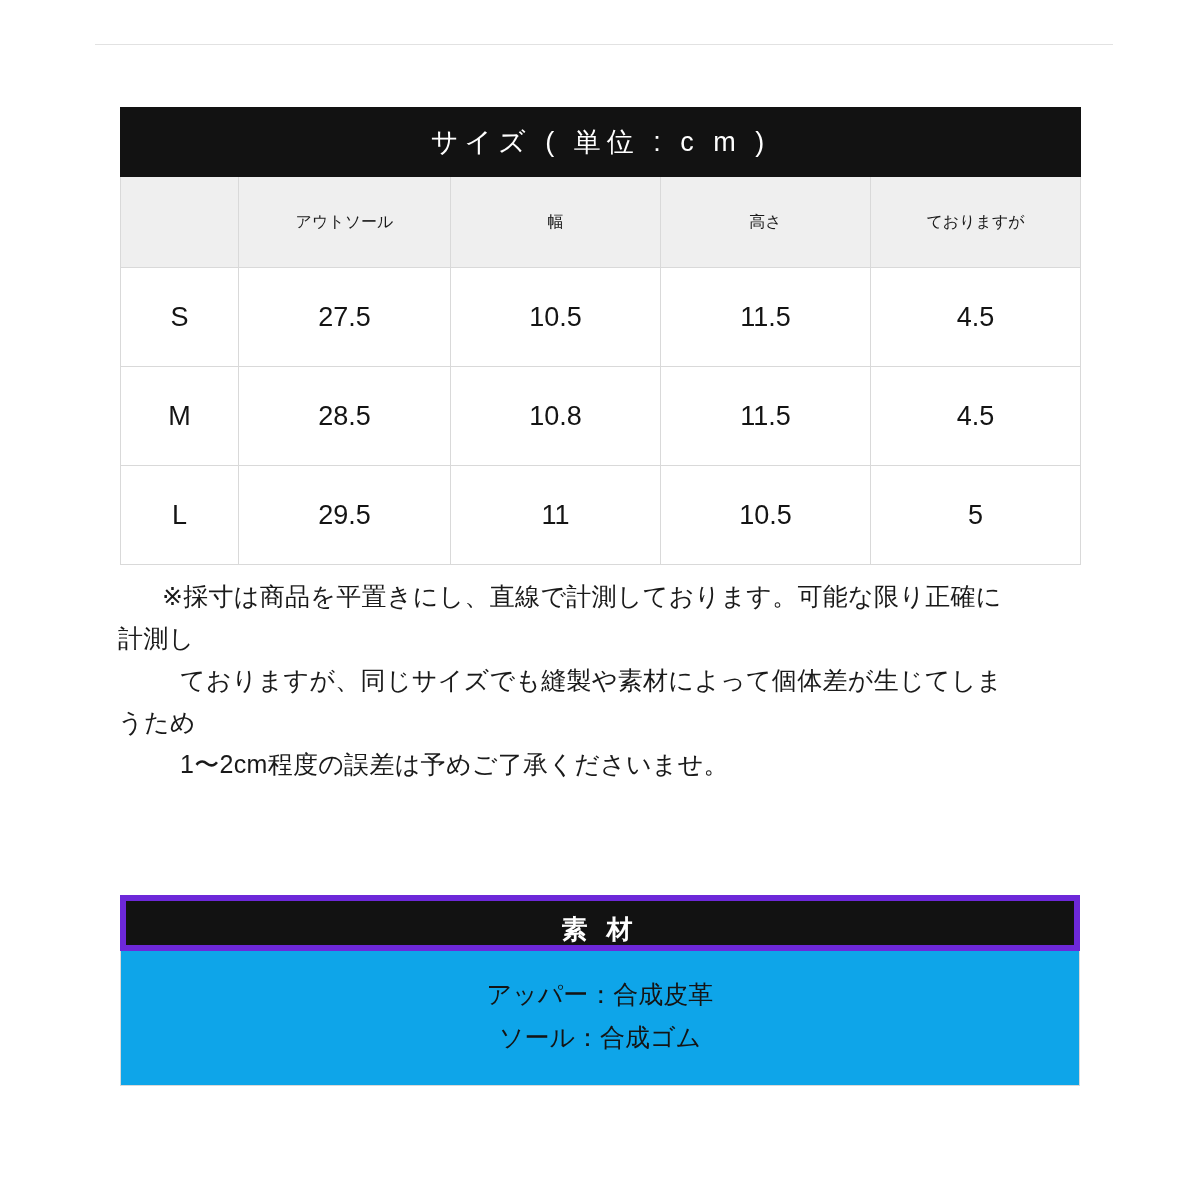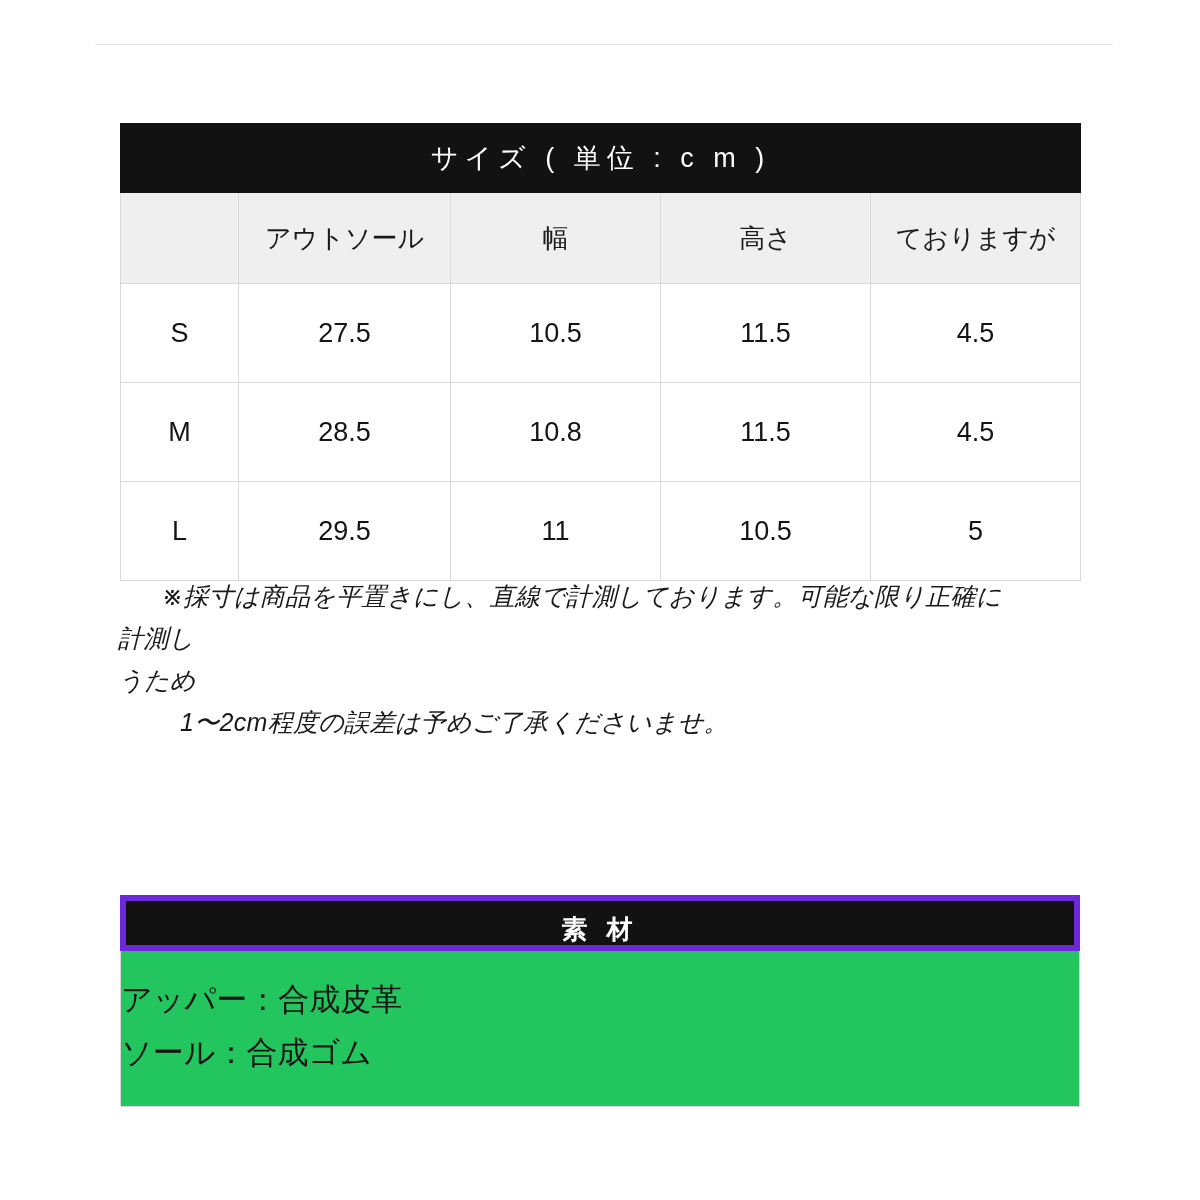--- a/index.html
+++ b/index.html
@@ -31,21 +31,21 @@
     top: 44px;
     width: 1018px;
     height: 1px;
     background: #e2e2e2;
   }
 
   
   .size-table-wrap {
     position: absolute;
     left: 120px;
-    top: 123px;
+    top: 107px;
     width: 960px;
   }
 
   table.grid {
     border-collapse: collapse;
     width: 100%;
     table-layout: fixed;
   }
 
   table.grid td, table.grid th {
@@ -60,21 +60,21 @@
     color: #ffffff;
     font-size: 27px;
     font-weight: bold;
     letter-spacing: 6px;
     height: 66px;
     border: 1px solid #121212 !important;
   }
 
   .col-head {
     background: #efefef;
-    font-size: 26px;
+    font-size: 16px;
     font-weight: bold;
     height: 88px;
     color: #1a1a1a;
   }
   .col-head.blank {
     background: #efefef;
   }
 
   .row-head {
     background: #efefef;
@@ -100,21 +100,20 @@
   
   .notes {
     position: absolute;
     left: 118px;
     top: 575px;
     width: 962px;
     font-size: 25px;
     line-height: 1.68;
     color: #1a1a1a;
     letter-spacing: 0.3px;
-    font-style: italic;
   }
   .notes p {
     margin: 0 0 0 0;
   }
   .notes .indent {
     text-indent: 44px;
   }
   .notes .indent2 {
     text-indent: 62px;
   }
@@ -139,24 +138,25 @@
     line-height: 56px;
     text-align: center;
     border: 6px solid #6d28d9;
     box-sizing: border-box;
   }
   .mat-body {
     border: 1px solid #d9d9d9;
     border-top: none;
     box-sizing: border-box;
     padding: 22px 0 26px 0;
-    font-size: 31px;
+    text-align: center;
+    font-size: 25px;
     line-height: 1.72;
     color: #141414;
-    background: #22c55e;
+    background: #0ea5e9;
   }
 </style>
 </head>
 <body>
 
 <div class="page">
 
   <div class="top-rule"></div>
 
   <div class="size-table-wrap">
@@ -203,20 +203,21 @@
           <td class="cell-val">10.5</td>
           <td class="cell-val">5</td>
         </tr>
       </tbody>
     </table>
   </div>
 
   <div class="notes">
     <p class="indent">※採寸は商品を平置きにし、直線で計測しております。可能な限り正確に</p>
     <p>計測し</p>
+    <p class="indent2">ておりますが、同じサイズでも縫製や素材によって個体差が生じてしま</p>
     <p>うため</p>
     <p class="indent2">1〜2cm程度の誤差は予めご了承くださいませ。</p>
     <div class="gap"></div>
   </div>
 
   <div class="material-wrap">
     <div class="mat-title">素 材</div>
     <div class="mat-body">
       <div>アッパー：合成皮革</div>
       <div>ソール：合成ゴム</div>

